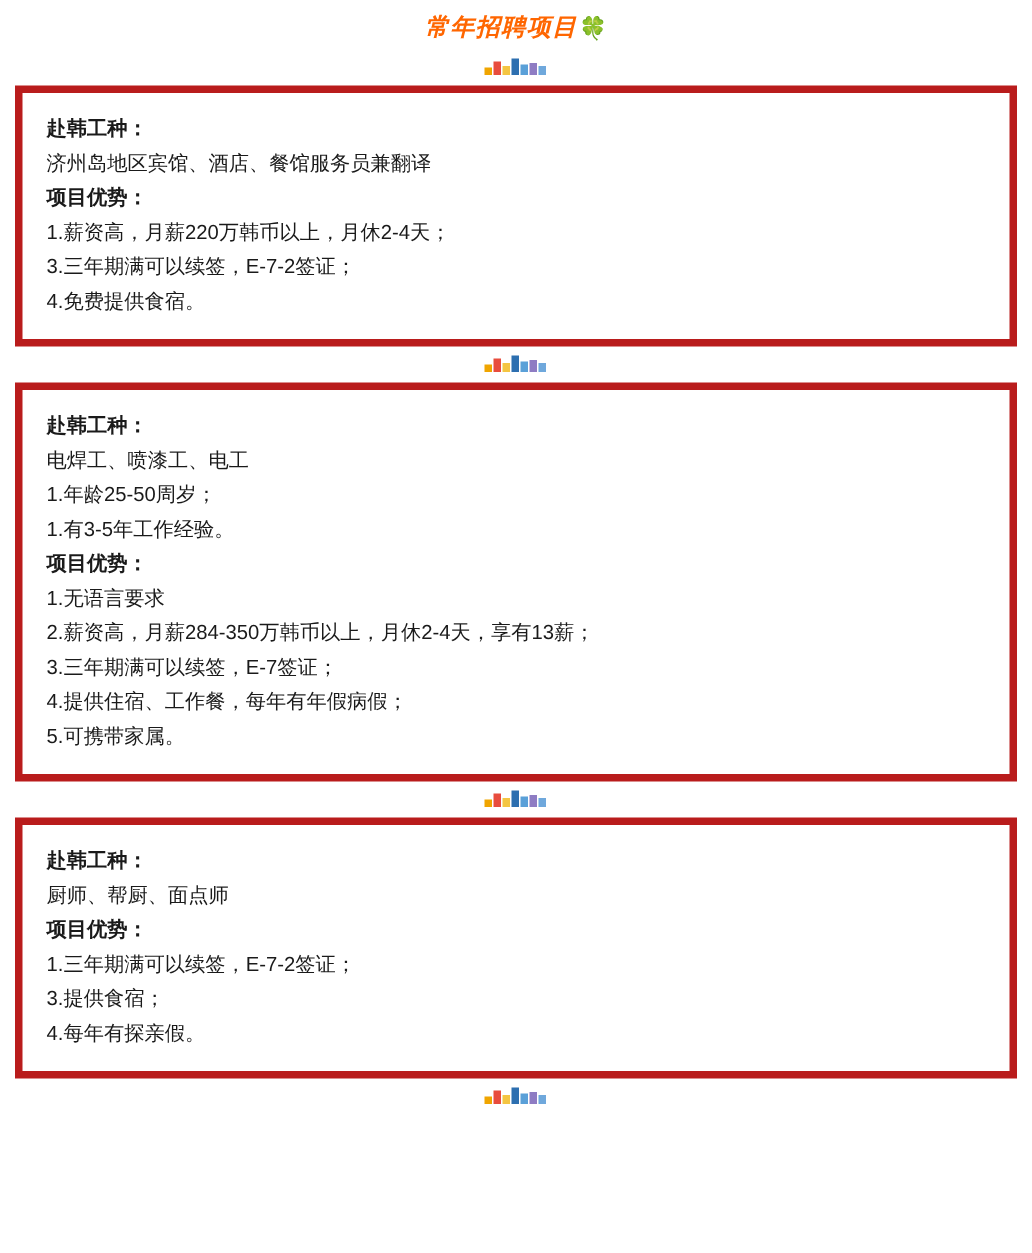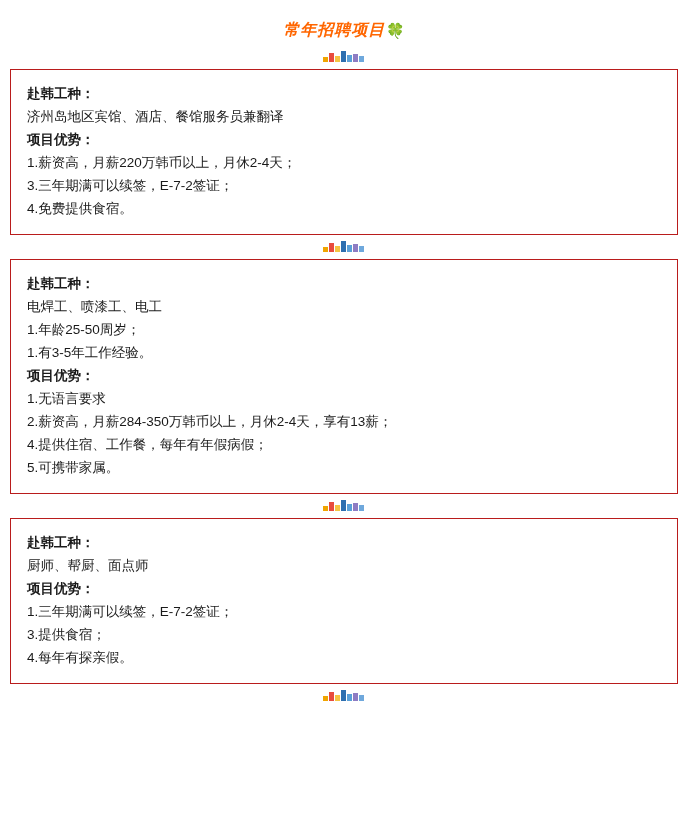--- a/index.html
+++ b/index.html
@@ -10,21 +10,21 @@
   body {
     width: 688px;
     height: 835px;
     font-family: "Liberation Sans", sans-serif;
     color: #1a1a1a;
     overflow: hidden;
   }
   .page {
     width: 688px;
     box-sizing: border-box;
-    padding: 14px 6px;
+    padding: 2px 6px;
   }
   .title-bar {
     text-align: center;
     padding: 6px 0 4px 0;
   }
   .title-text {
     display: inline-block;
     font-size: 16px;
     font-weight: bold;
     font-style: italic;
@@ -49,21 +49,21 @@
     font-size: 0;
     line-height: 0;
   }
   .bars i {
     display: inline-block;
     width: 5px;
     margin-right: 1px;
     vertical-align: bottom;
   }
   .card {
-    border: 1px solid #b91c1c;
+    border: 5px solid #b91c1c;
     box-sizing: border-box;
     padding: 12px 16px 14px 16px;
     margin: 0 4px;
     background: #ffffff;
   }
   .card-line {
     font-size: 13.5px;
     line-height: 23px;
     color: #1a1a1a;
     white-space: pre;
@@ -99,20 +99,21 @@
   </div>
 
   <div class="card">
       <div class="card-line heading">赴韩工种：</div>
       <div class="card-line">电焊工、喷漆工、电工</div>
       <div class="card-line">1.年龄25-50周岁；</div>
       <div class="card-line">1.有3-5年工作经验。</div>
       <div class="card-line heading">项目优势：</div>
       <div class="card-line">1.无语言要求</div>
       <div class="card-line">2.薪资高，月薪284-350万韩币以上，月休2-4天，享有13薪；</div>
+      <div class="card-line">3.三年期满可以续签，E-7签证；</div>
       <div class="card-line">4.提供住宿、工作餐，每年有年假病假；</div>
       <div class="card-line">5.可携带家属。</div>
     </div>
 
   <div class="divider">
     <span class="bars"><i style="background: rgb(240, 165, 0); height: 5px;"></i><i style="background: rgb(232, 76, 61); height: 9px;"></i><i style="background: rgb(244, 197, 66); height: 6px;"></i><i style="background: rgb(45, 111, 176); height: 11px;"></i><i style="background: rgb(90, 160, 216); height: 7px;"></i><i style="background: rgb(142, 124, 195); height: 8px;"></i><i style="background: rgb(111, 168, 220); height: 6px;"></i></span>
   </div>
 
   <div class="card">
       <div class="card-line heading">赴韩工种：</div>

